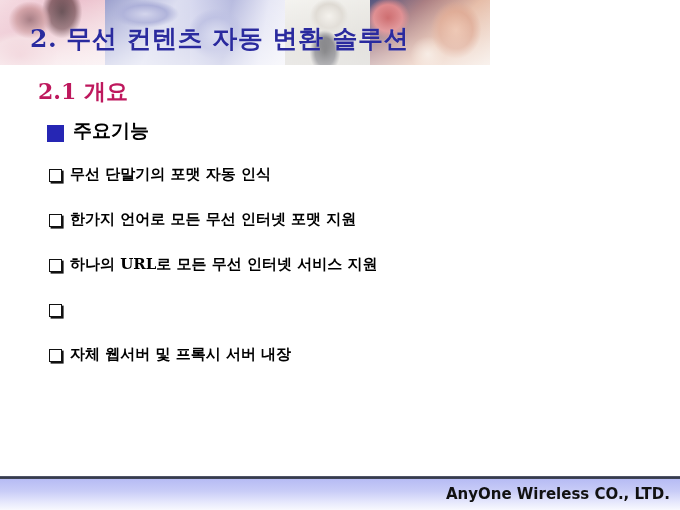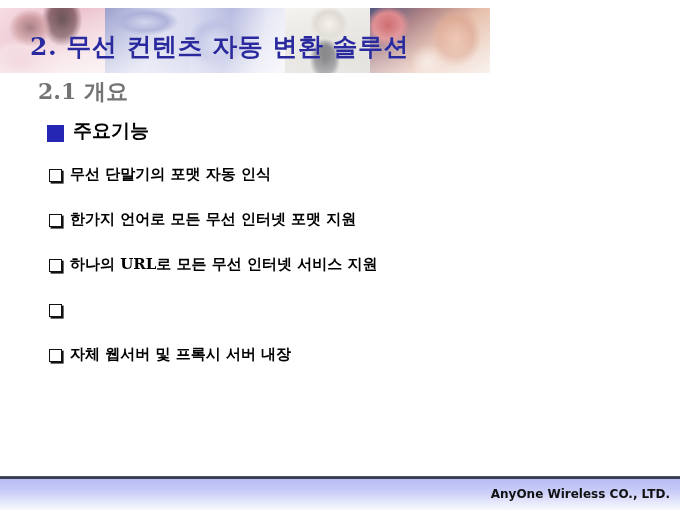--- a/index.html
+++ b/index.html
@@ -12,21 +12,21 @@
     height: 510px;
     overflow: hidden;
     font-family: "DejaVu Serif", "Liberation Serif", serif;
     position: relative;
   }
 
   
   .banner {
     position: absolute;
     left: 0;
-    top: 8px;
+    top: 0;
     width: 494px;
     height: 65px;
     overflow: hidden;
   }
   .banner-strip {
     position: absolute;
     inset: 0;
     display: flex;
   }
   .photo {
@@ -89,21 +89,21 @@
 
   
   .section-heading {
     position: absolute;
     left: 38px;
     top: 78px;
     font-family: "DejaVu Serif", "Liberation Serif", serif;
     font-weight: bold;
     font-size: 22px;
     line-height: 27px;
-    color: #737373;
+    color: #be185d;
     white-space: nowrap;
   }
 
   .subheading {
     position: absolute;
     left: 47px;
     top: 119px;
     display: flex;
     align-items: flex-end;
     gap: 9px;
@@ -169,21 +169,21 @@
     width: 680px;
     height: 31px;
     background: linear-gradient(180deg, #b6bbf4 0%, #c9cdf7 40%, #e6e8fc 75%, #f8f9fe 100%);
   }
   .footer-text {
     position: absolute;
     right: 10px;
     top: 8px;
     font-family: "DejaVu Sans", "Liberation Sans", sans-serif;
     font-weight: bold;
-    font-size: 12px;
+    font-size: 15px;
     line-height: 15px;
     color: #111111;
     white-space: nowrap;
     text-align: center;
   }
 </style>
 </head>
 <body>
 
 <div class="banner">

